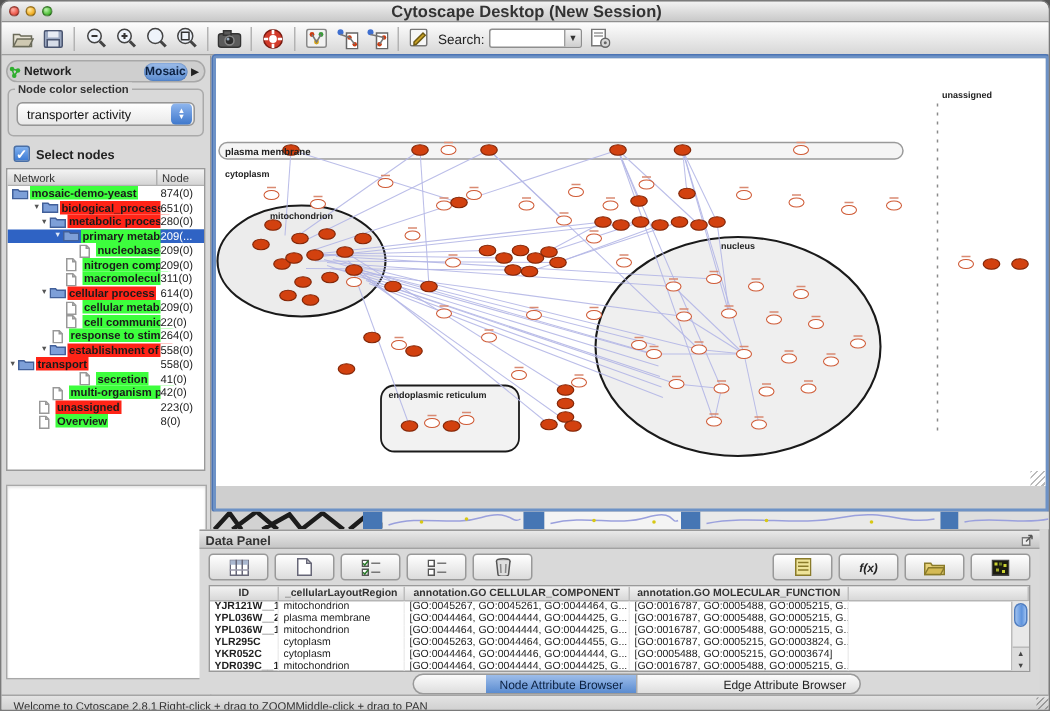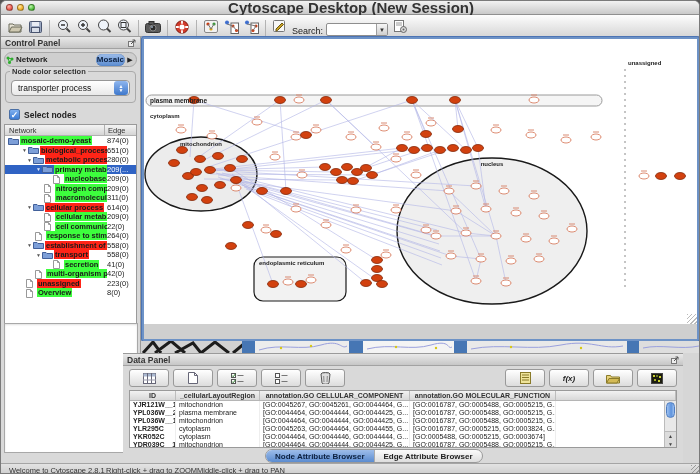--- a/index.html
+++ b/index.html
@@ -8,26 +8,26 @@
 
   
   .titlebar { position:absolute; left:0; top:0; width:700px; height:14px;
     background:linear-gradient(#f2f2f2,#c9c9c9); border-bottom:1px solid #8f8f8f;
     display:flex; align-items:center; border-radius:5px 5px 0 0; }
   .lights { display:flex; gap:4px; margin-left:5px; }
   .light { width:7px; height:7px; border-radius:50%; border:1px solid rgba(0,0,0,.35); }
   .l-red{ background:radial-gradient(circle at 35% 30%, #ffb3ab, #ee5f52 60%, #c23b2e); }
   .l-yellow{ background:radial-gradient(circle at 35% 30%, #ffe9a8, #f5b52e 60%, #c58a12); }
   .l-green{ background:radial-gradient(circle at 35% 30%, #c0f5b0, #58c442 60%, #338a22); }
-  .titlebar .title { position:absolute; left:0; right:0; text-align:center; font-size:15px; font-weight:bold; color:#333; }
+  .titlebar .title { position:absolute; left:0; right:0; text-align:center; font-size:11px; font-weight:bold; color:#333; }
 
   
   .toolbar { position:absolute; left:0; top:14px; width:700px; height:22px;
     background:linear-gradient(#fdfdfd,#d7d7d7); border-bottom:1px solid #9e9e9e;
-    display:flex; align-items:flex-end; padding:0 4px; }
+    display:flex; align-items:center; padding:0 4px; }
   .tbtn { width:20px; height:19px; display:flex; align-items:center; justify-content:center; border-radius:3px; }
   .tsep { width:1px; height:16px; background:#b3b3b3; margin:0 4px; }
   .search-label { font-size:9px; color:#222; margin:0 3px 0 2px; }
   .search-box { width:62px; height:13px; background:#fff; border:1px solid #8e8e8e; border-radius:2px; display:flex; }
   .search-box input { flex:1; border:none; outline:none; font-size:8px; width:46px; background:transparent; }
   .search-arrow { width:11px; background:linear-gradient(#f6f6f6,#cfcfcf); border-left:1px solid #9e9e9e; font-size:6px; color:#333; display:flex; align-items:center; justify-content:center; }
 
   
   #control-panel { position:absolute; left:0; top:36px; width:140px; height:426px; background:#d9d9d9; border-right:1px solid #9a9a9a; }
   .panel-header { height:12px; background:linear-gradient(#e9e9e9,#c6c6c6); border-bottom:1px solid #a2a2a2;
@@ -71,37 +71,37 @@
   .nw-titlebar { height:14px; background:linear-gradient(#f0f0f0,#c4c4c4); border-bottom:1px solid #8f8f8f; position:relative; display:flex; align-items:center; }
   .nw-titlebar .title { position:absolute; left:0; right:0; text-align:center; font-size:8.5px; font-weight:bold; color:#333; }
   #network-canvas-holder { position:relative; width:553px; height:285px; background:#fff; overflow:hidden; }
   .nw-grip { position:absolute; right:0; bottom:0; width:10px; height:10px;
     background:repeating-linear-gradient(135deg,#bbb 0 1px,transparent 1px 3px); }
 
   
   #bg-strip { position:absolute; left:140px; top:340px; width:560px; height:12px; background:#c9c9c9; overflow:hidden; }
 
   
-  #data-panel { position:absolute; left:122px; top:352px; width:560px; height:110px; background:#d9d9d9; border-top:1px solid #9a9a9a; }
+  #data-panel { position:absolute; left:132px; top:352px; width:560px; height:110px; background:#d9d9d9; border-top:1px solid #9a9a9a; }
   .dp-toolbar { position:relative; height:24px; display:flex; align-items:center; padding:0 6px; gap:4px; }
   .dbtn { width:40px; height:18px; border:1px solid #999; border-radius:3px; background:linear-gradient(#ffffff,#dcdcdc); display:flex; align-items:center; justify-content:center; }
   .dp-right { position:absolute; right:6px; top:3px; display:flex; gap:4px; }
   .fx { font-size:8px; font-style:italic; font-weight:bold; color:#222; }
   .dp-table { position:absolute; left:6px; top:36px; width:548px; height:58px; background:#fff; border:1px solid #9a9a9a; overflow:hidden; }
   .dpt-head { display:flex; height:10px; background:linear-gradient(#f2f2f2,#d8d8d8); border-bottom:1px solid #b5b5b5; font-size:7px; font-weight:bold; color:#333; }
   .dpt-head > div { border-right:1px solid #bdbdbd; text-align:center; overflow:hidden; white-space:nowrap; line-height:10px; }
   .dpt-row { display:flex; height:8px; font-size:7px; color:#222; }
   .dpt-row > div { border-right:1px solid #eee; overflow:hidden; white-space:nowrap; line-height:8px; padding-left:3px; }
   .cw0{width:46px;} .cw1{width:84px;} .cw2{width:150px;} .cw3{width:146px;} .cw4{flex:1;}
   .dpt-row .c0 { font-weight:bold; }
   .dp-scroll { position:absolute; right:0; top:10px; bottom:0; width:12px; background:#e8e8e8; border-left:1px solid #bbb; }
   .dp-thumb { position:absolute; left:1px; top:1px; width:9px; height:16px; border-radius:5px; background:linear-gradient(90deg,#9cc0f0,#5e93dd 60%,#9cc0f0); border:1px solid #4f7dc0; }
   .dp-arrows { position:absolute; left:0; bottom:0; width:11px; height:16px; font-size:5px; color:#444; text-align:center; line-height:8px; background:#dcdcdc; border-top:1px solid #bbb; }
   .dp-tabs { position:absolute; left:142px; top:95px; height:14px; display:flex; border:1px solid #9a9a9a; border-radius:7px; background:linear-gradient(#fbfbfb,#dedede); overflow:hidden; }
-  .dp-tab { padding:0 9px; font-size:8px; font-weight:bold; color:#222; display:flex; align-items:center; border-right:1px solid #ababab; }
+  .dp-tab { padding:0 9px; font-size:8px; font-weight:normal; color:#222; display:flex; align-items:center; border-right:1px solid #ababab;margin-left:48px; }
   .dp-tab:last-child { border-right:none; }
   .dp-tab.selected { background:linear-gradient(#9dbdea,#5b8cd0); color:#0b2040; }
 
   
   #status-bar { position:absolute; left:0; top:462px; width:700px; height:12px; background:linear-gradient(#e3e3e3,#cdcdcd); border-top:1px solid #a5a5a5; font-size:7.5px; color:#333; }
   #status-bar span { position:absolute; top:2px; }
   .grip { position:absolute; right:1px; bottom:1px; width:9px; height:9px;
     background:repeating-linear-gradient(135deg,#9a9a9a 0 1px,transparent 1px 3px); }
   svg { display:block; }
 </style>
@@ -224,60 +224,53 @@
           <rect x="0.5" y="0.5" width="9" height="11" fill="#fff" stroke="#777"></rect>
           <line x1="2" y1="3" x2="8" y2="3" stroke="#999"></line>
           <line x1="2" y1="5" x2="8" y2="5" stroke="#999"></line>
           <circle cx="9.5" cy="9.5" r="3" fill="#d8d8d8" stroke="#666"></circle>
           <circle cx="9.5" cy="9.5" r="1" fill="#666"></circle>
         </svg>
     </div>
   </div>
 
   <div id="control-panel">
-    <div class="panel-header">
-      <span>Control Panel</span>
-      <svg width="8" height="8">
-          <rect x="0.5" y="2.5" width="5" height="5" fill="#eee" stroke="#777"></rect>
-          <path d="M3 5 L7 1 M7 1 h-2.5 M7 1 v2.5" stroke="#555" fill="none"></path>
-        </svg>
-    </div>
     <div class="cp-tabs">
       <div class="cp-tab">
         <svg width="8" height="8">
             <circle cx="2" cy="2" r="1.5" fill="#2fae2f"></circle>
             <circle cx="6" cy="3" r="1.5" fill="#2fae2f"></circle>
             <circle cx="3.5" cy="6.5" r="1.5" fill="#2fae2f"></circle>
             <path d="M2 2 L6 3 L3.5 6.5 z" stroke="#2fae2f" fill="none"></path>
           </svg>
         <span>Network</span>
       </div>
       <div class="cp-tab selected">
         <span>Mosaic</span>
       </div>
       <div class="cp-tab-arrow">▶</div>
     </div>
     <div class="groupbox">
       <div class="legend">Node color selection</div>
       <div class="combo">
-        <div class="val">transporter process</div>
+        <div class="val">transporter activity</div>
         <div class="stepper">
             <span>▲</span>
             <span>▼</span>
           </div>
       </div>
     </div>
     <div class="checkrow">
       <div class="checkbox">✓</div>
       <span class="checklabel">Select nodes</span>
     </div>
     <div class="tree-wrap">
       <div class="tree-head">
         <span class="c1">Network</span>
-        <span class="c2">Edge</span>
+        <span class="c2">Node</span>
         <span class="div"></span>
       </div>
       <div>
           <div class="tree-row" style="padding-left: 3px;">
             <span class="tico">
               <svg width="11" height="8">
                 <path d="M0.5 1.5 h3.5 l1 1 h5.5 v5 h-10 z" fill="#7d9fd8" stroke="#42609a"></path>
               </svg>
             </span>
             <span class="chip hl-green">mosaic-demo-yeast</span>
@@ -386,21 +379,21 @@
           <div class="tree-row" style="padding-left: 21px;">
             <span class="tri">▼</span>
             <span class="tico">
               <svg width="11" height="8">
                 <path d="M0.5 1.5 h3.5 l1 1 h5.5 v5 h-10 z" fill="#7d9fd8" stroke="#42609a"></path>
               </svg>
             </span>
             <span class="chip hl-red">establishment of lo</span>
             <span class="tcount">558(0)</span>
           </div>
-          <div class="tree-row" style="padding-left: 30px;">
+          <div class="tree-row" style="">
             <span class="tri">▼</span>
             <span class="tico">
               <svg width="11" height="8">
                 <path d="M0.5 1.5 h3.5 l1 1 h5.5 v5 h-10 z" fill="#7d9fd8" stroke="#42609a"></path>
               </svg>
             </span>
             <span class="chip hl-red">transport</span>
             <span class="tcount">558(0)</span>
           </div>
           <div class="tree-row" style="padding-left: 47px;">

